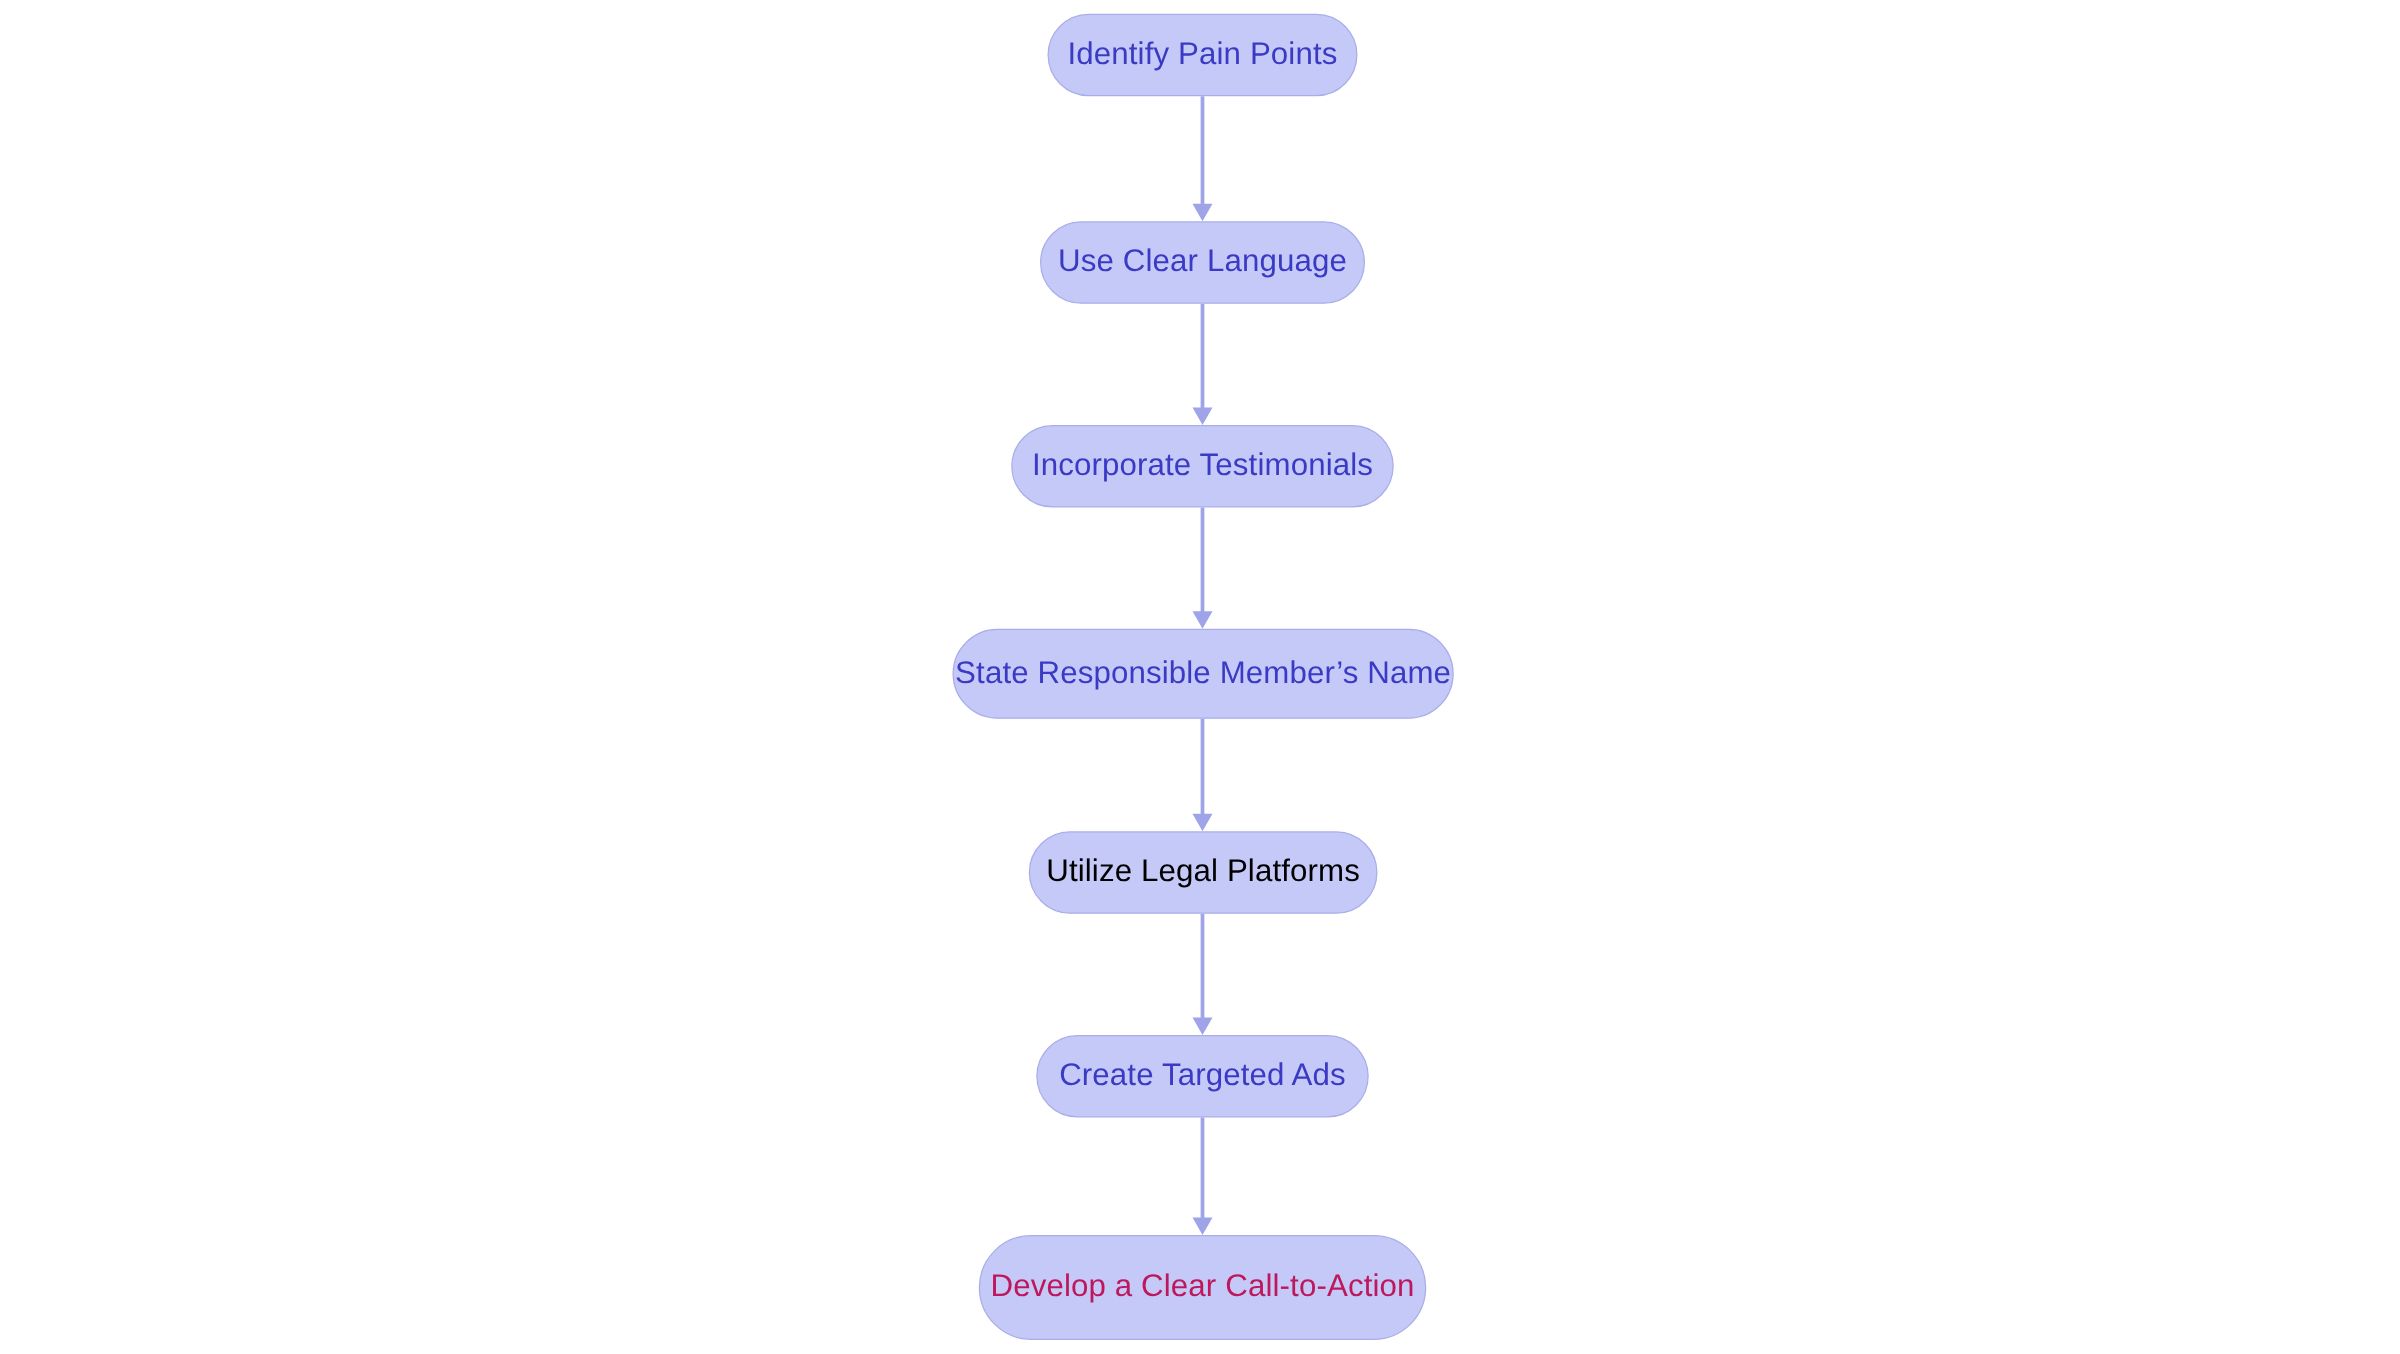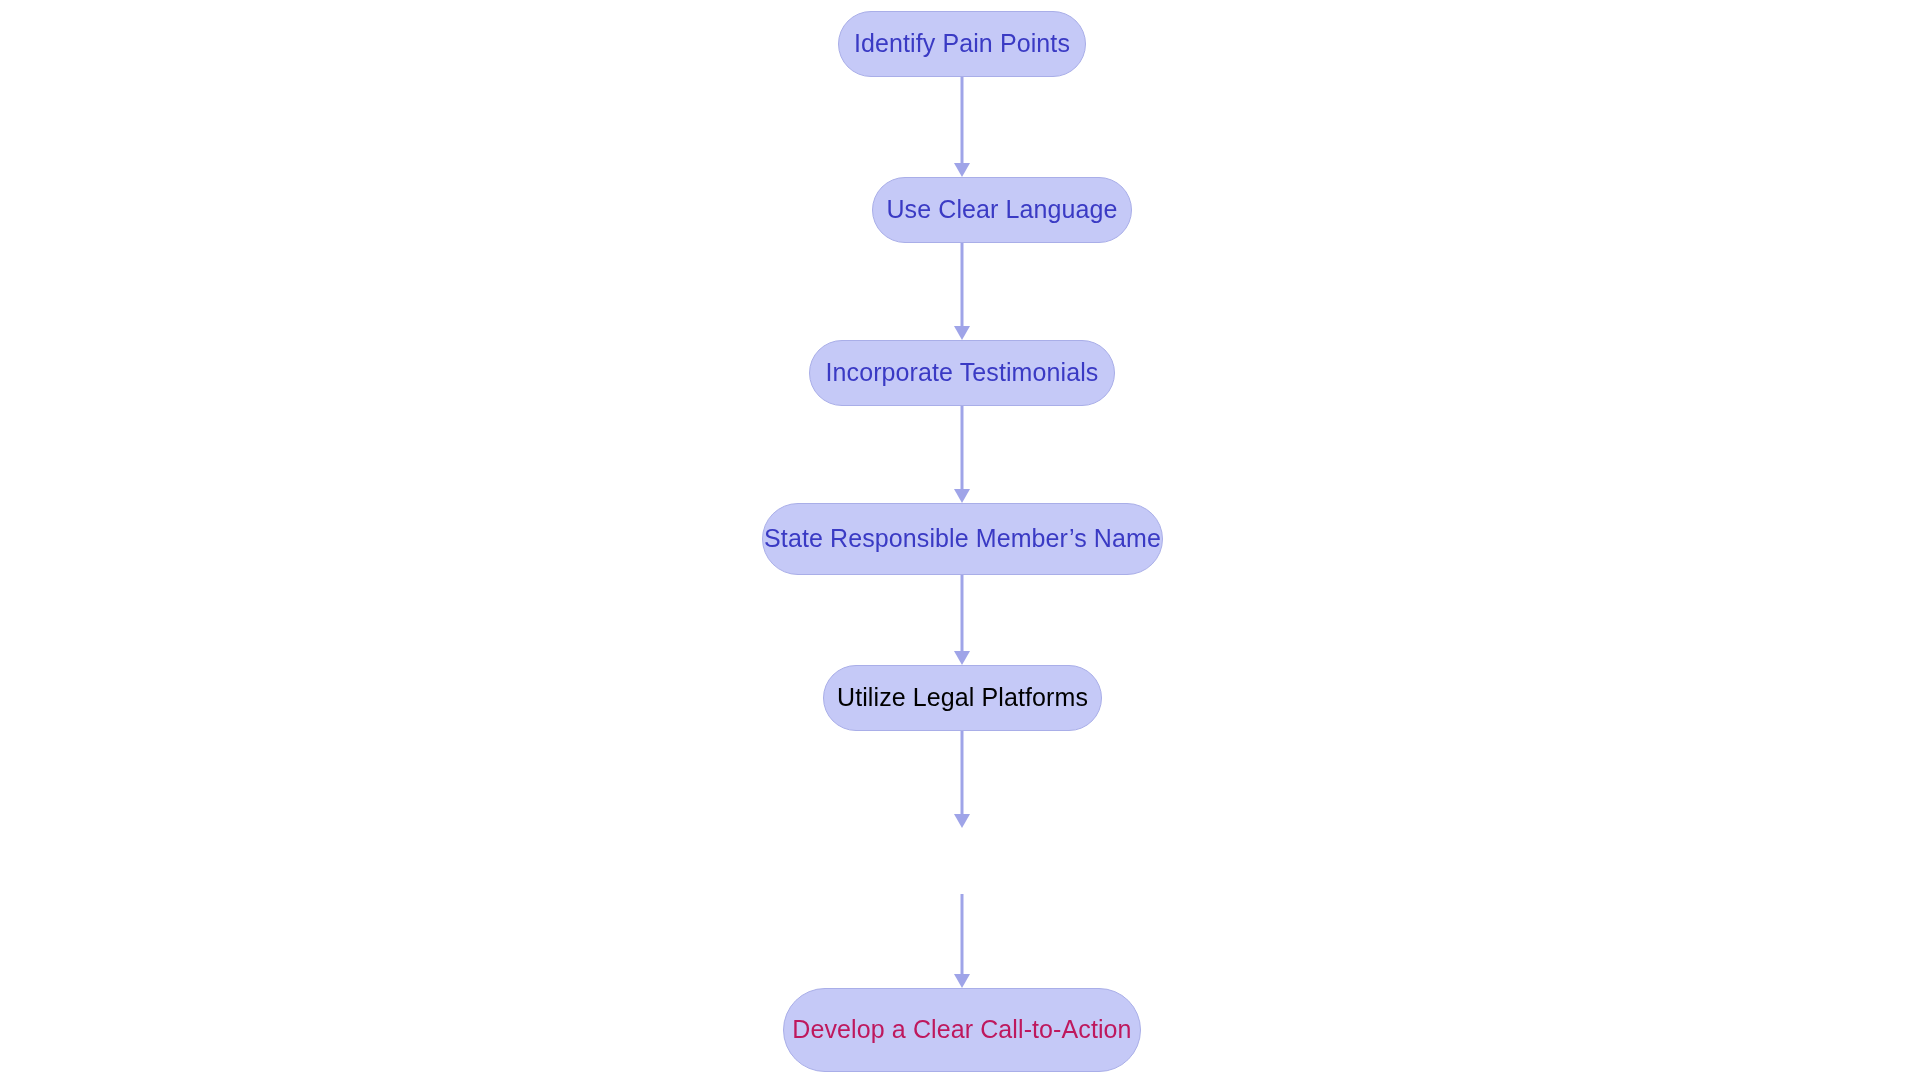--- a/index.html
+++ b/index.html
@@ -74,28 +74,31 @@
       <line x1="8" y1="0" x2="8" y2="84" stroke="#9fa4e8" stroke-width="3"></line>
       <polygon points="0,83 16,83 8,97" fill="#9fa4e8"></polygon>
     </svg>
     <svg class="flow-connector" width="16" height="94" viewBox="0 0 16 94" style="left: 954px; top: 894px;">
       <line x1="8" y1="0" x2="8" y2="81" stroke="#9fa4e8" stroke-width="3"></line>
       <polygon points="0,80 16,80 8,94" fill="#9fa4e8"></polygon>
     </svg>
     <div class="flow-node" style="left: 838px; top: 11px; width: 248px; height: 66px; background: rgb(197, 201, 247); border-color: rgb(169, 174, 232); color: rgb(58, 58, 196);">
       <span class="node-label">Identify Pain Points</span>
     </div>
-    <div class="flow-node" style="left: 872px; top: 177px; width: 260px; height: 66px; background: rgb(197, 201, 247); border-color: rgb(169, 174, 232); color: rgb(58, 58, 196);">
+    <div class="flow-node" style="left: 832px; top: 177px; width: 260px; height: 66px; background: rgb(197, 201, 247); border-color: rgb(169, 174, 232); color: rgb(58, 58, 196);">
       <span class="node-label">Use Clear Language</span>
     </div>
     <div class="flow-node" style="left: 762px; top: 503px; width: 401px; height: 72px; background: rgb(197, 201, 247); border-color: rgb(169, 174, 232); color: rgb(58, 58, 196);">
       <span class="node-label">State Responsible Member’s Name</span>
     </div>
     <div class="flow-node" style="left: 809px; top: 340px; width: 306px; height: 66px; background: rgb(197, 201, 247); border-color: rgb(169, 174, 232); color: rgb(58, 58, 196);">
       <span class="node-label">Incorporate Testimonials</span>
     </div>
     <div class="flow-node" style="left: 823px; top: 665px; width: 279px; height: 66px; background: rgb(197, 201, 247); border-color: rgb(169, 174, 232); color: #000000;">
       <span class="node-label">Utilize Legal Platforms</span>
     </div>
+    <div class="flow-node" style="left: 829px; top: 828px; width: 266px; height: 66px; background: rgb(197, 201, 247); border-color: rgb(169, 174, 232); color: rgb(58, 58, 196);">
+      <span class="node-label">Create Targeted Ads</span>
+    </div>
     <div class="flow-node" style="left: 783px; top: 988px; width: 358px; height: 84px; background: rgb(197, 201, 247); border-color: rgb(169, 174, 232); color: #be185d;">
       <span class="node-label">Develop a Clear Call-to-Action</span>
     </div>
   </div>
 
 </body></html>

